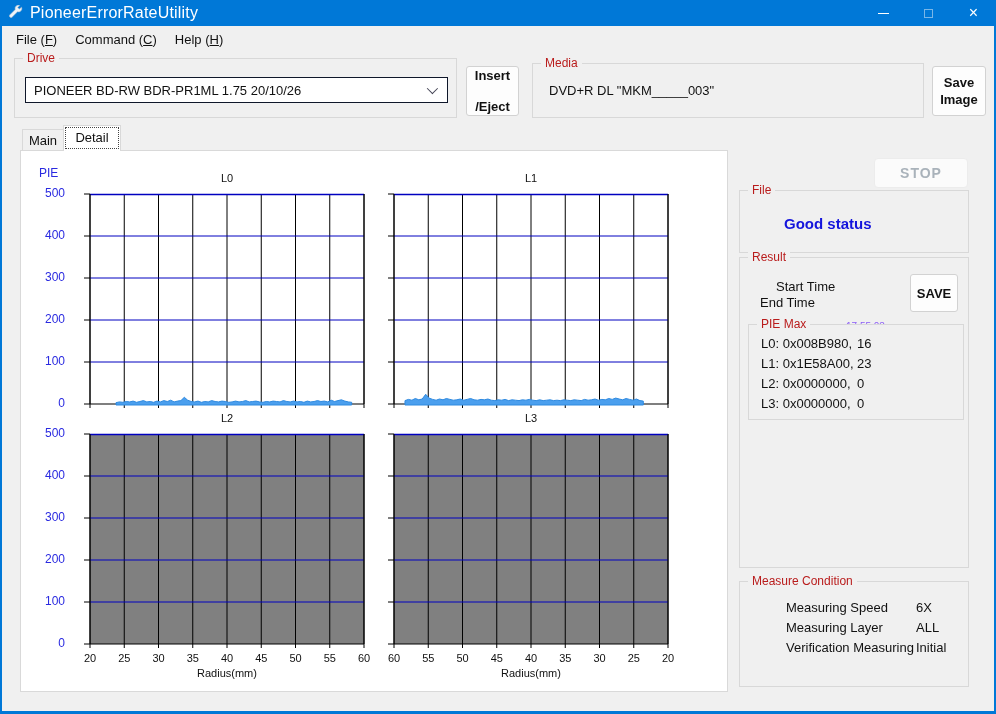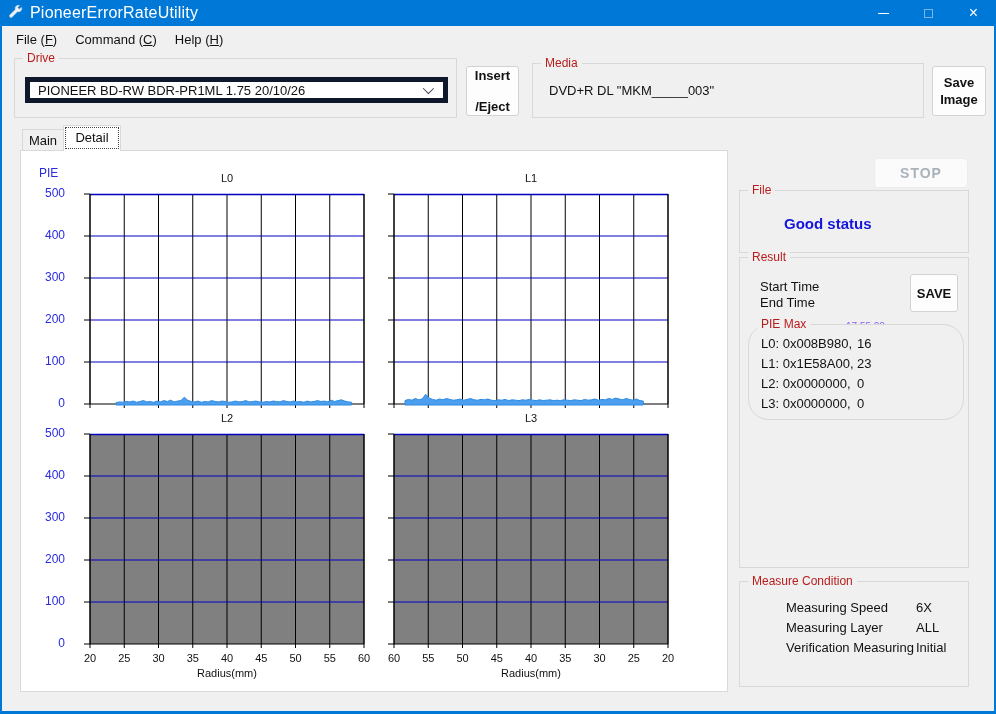--- a/index.html
+++ b/index.html
@@ -39,21 +39,21 @@
   .group {
     position: absolute; border: 1px solid #d8d8d8; background: #f0f0f0;
   }
   .group > .legend {
     position: absolute; top: -8px; left: 8px; background: #f0f0f0;
     padding: 0 4px; font-size: 12px; color: #b91c1c; line-height: 14px;
   }
   
   .combo {
     position: absolute; left: 10px; top: 18px; width: 423px; height: 26px;
-    background: #fff; border: 5px solid #0f172a; display: flex; align-items: center;
+    background: #fff; border: 1px solid #0f172a; display: flex; align-items: center;
     font-size: 13px; color: #111; padding-left: 8px;
   }
   .combo .chev {
     margin-left: auto; margin-right: 12px; width: 8px; height: 8px;
     border-right: 1.4px solid #445; border-bottom: 1.4px solid #445;
     transform: rotate(45deg) translateY(-2px);
   }
   .btn {
     position: absolute; background: #fdfdfd; border: 1px solid #d2d2d2; border-radius: 3px;
     display: flex; flex-direction: column; align-items: center; justify-content: center;
@@ -330,27 +330,27 @@
 
   <div class="stop-btn">STOP</div>
 
   <div class="group" style="left:737px; top:190px; width:230px; height:63px;">
     <span class="legend">File</span>
     <span class="judge-status">Good status</span>
   </div>
 
   <div class="group" style="left:737px; top:257px; width:230px; height:311px;">
     <span class="legend">Result</span>
-    <span class="kv-label" style="left:20px; top:21px;">Start Time</span>
+    <span class="kv-label" style="left:36px; top:21px;">Start Time</span>
     <span class="kv-value" style="left:106px; top:21px;">17:55:03</span>
     <span class="kv-label" style="left:20px; top:37px;">End Time</span>
     <span class="kv-value" style="left:106px; top:37px;">18:12:12</span>
     <div class="save-btn">SAVE</div>
 
-    <div class="group" style="left:8px; top:66px; width:216px; height:96px;border-radius:21px;">
+    <div class="group" style="left:8px; top:66px; width:216px; height:96px;">
       <span class="legend">PIE Max</span>
       <div class="piemax-rows">
         <div class="piemax-row">
             <span class="t">L0: 0x008B980,</span>
             <span>16</span>
           </div>
         <div class="piemax-row">
             <span class="t">L1: 0x1E58A00,</span>
             <span>23</span>
           </div>

